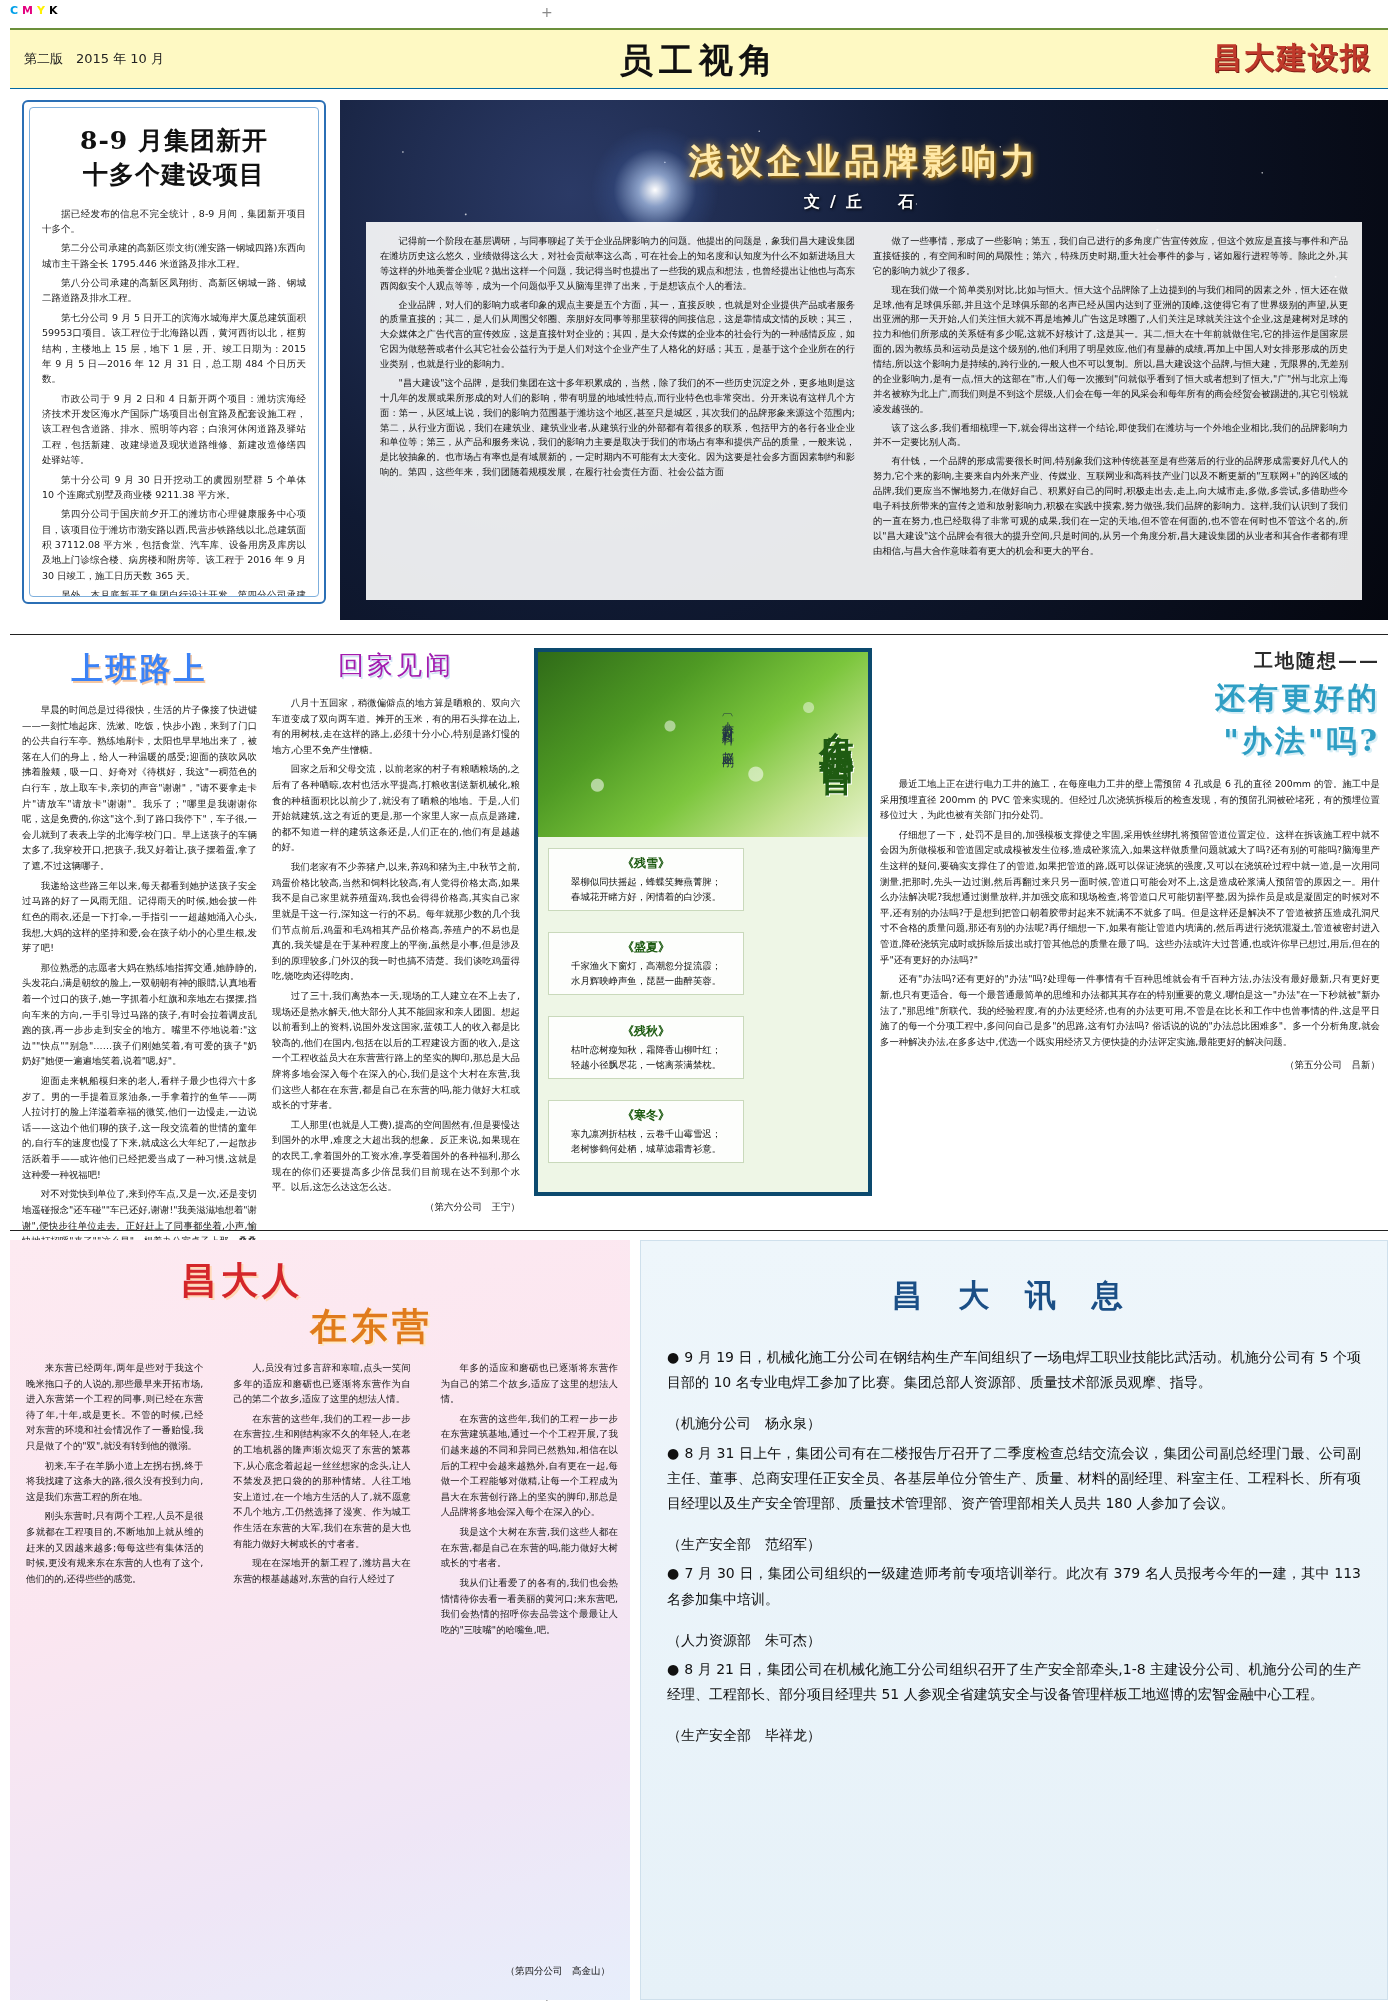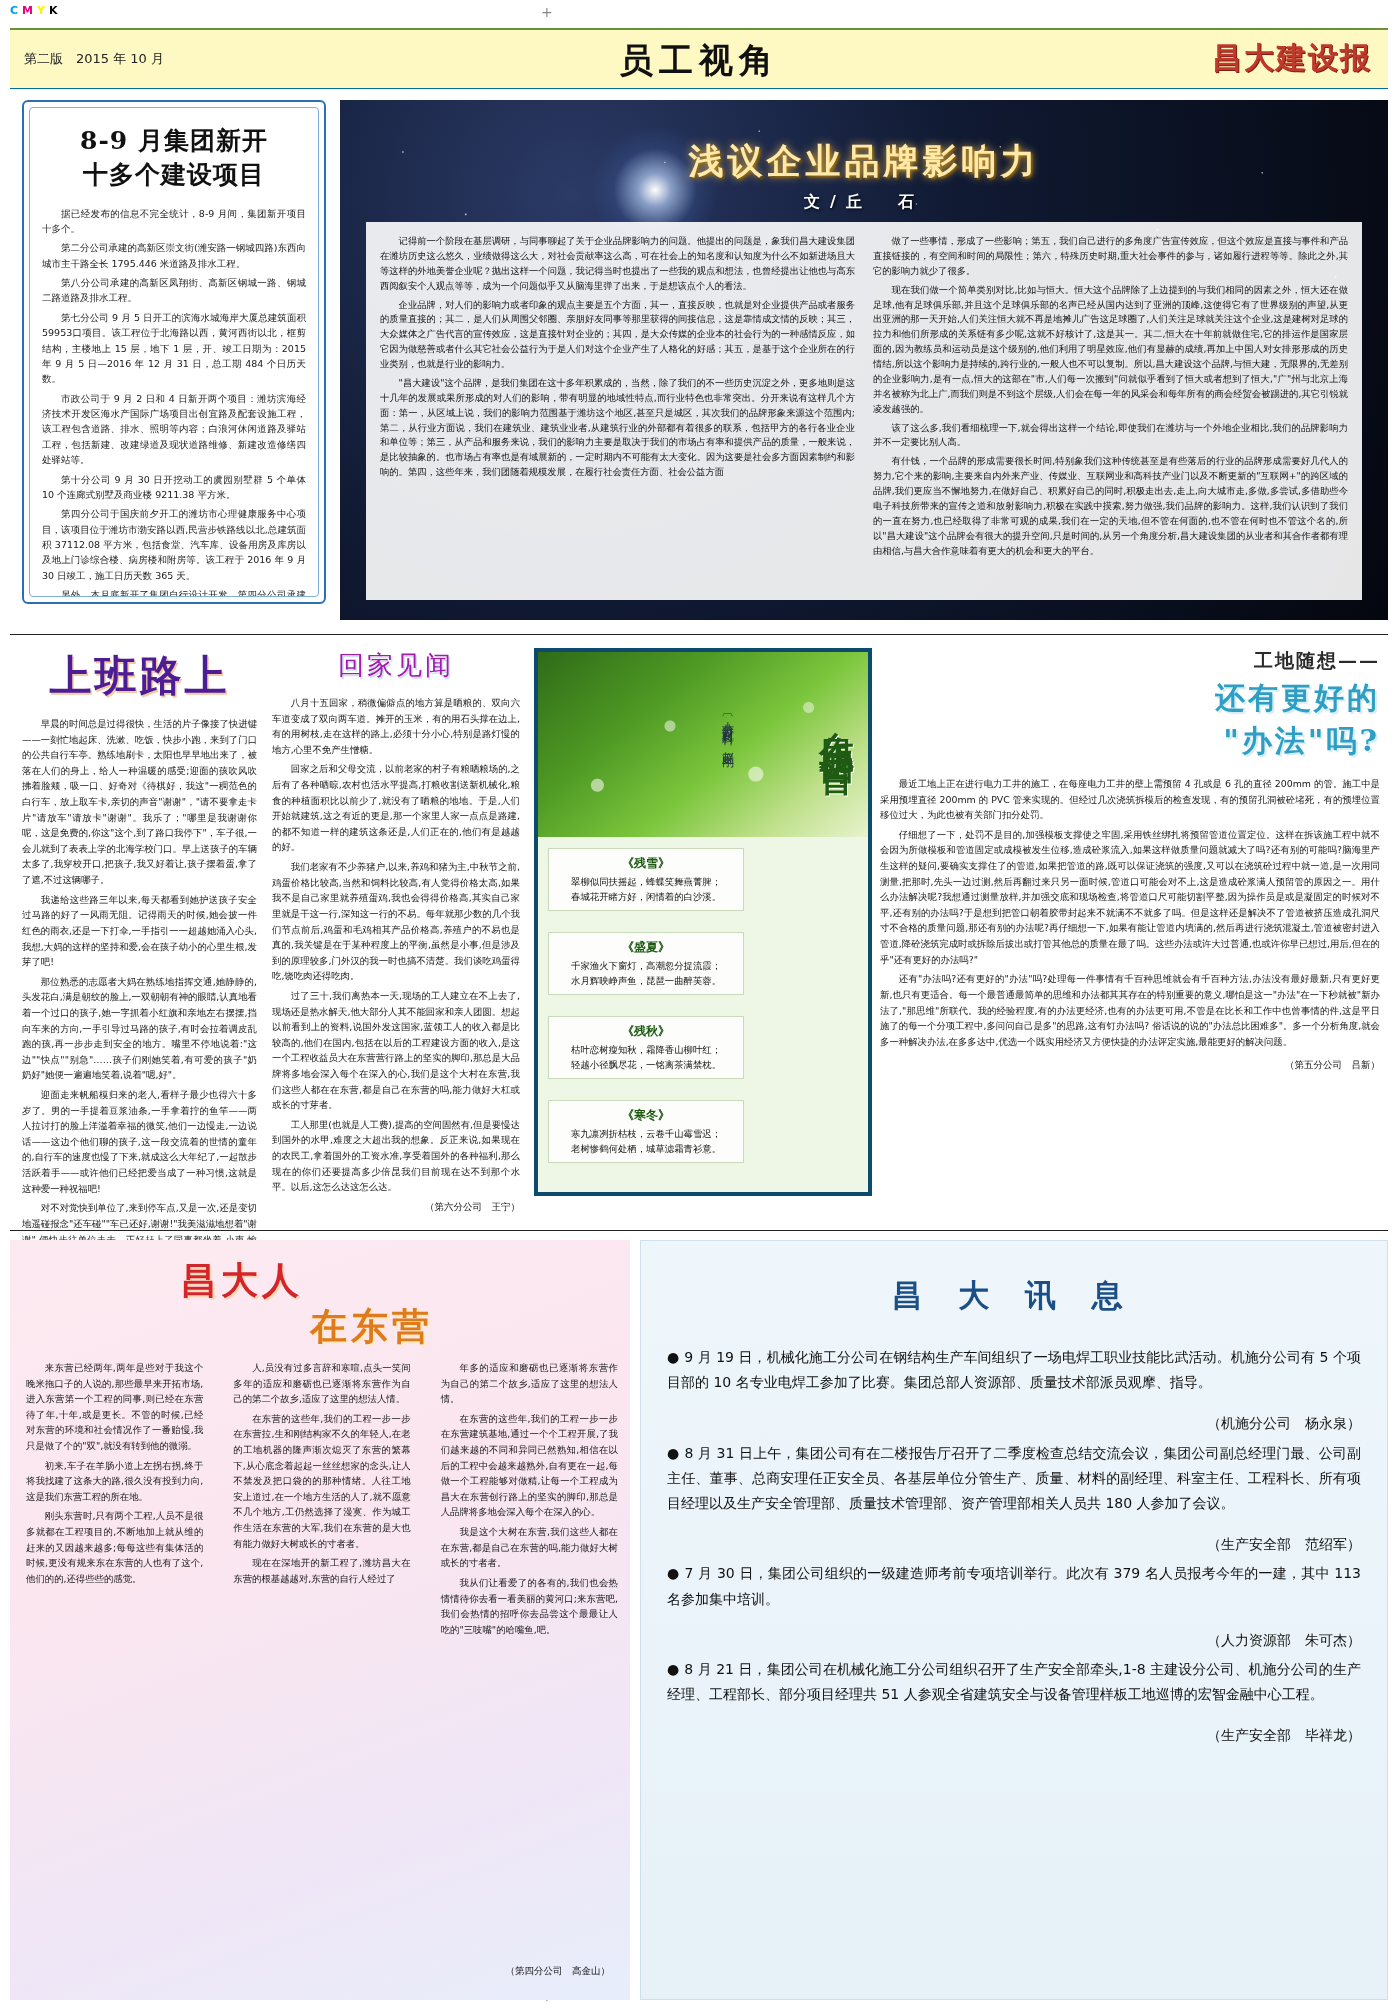--- a/index.html
+++ b/index.html
@@ -104,21 +104,21 @@
     display:flex;gap:18px;
   }
   .hero-cols .col{flex:1;font-size:9.3px;line-height:1.6;color:#111;}
 
   
   .rule{position:absolute;background:#222;height:1px;}
 
   
   .sec-title-red{
     font-family:Liberation Sans, sans-serif;
-    font-size:42px;font-weight:bold;color:#4c1d95;letter-spacing:3px;
+    font-size:31px;font-weight:bold;color:#3b82f6;letter-spacing:3px;
     text-shadow:1.5px 1.5px 0 #f6c7a0;
   }
   .sec-title-blue{
     font-family:"DejaVu Serif","Liberation Serif",serif;
     font-size:26px;font-weight:normal;color:#a21caf;letter-spacing:3px;
     text-shadow:1.5px 1.5px 0 #cfe2f3;
   }
   .col-body{font-size:9.4px;line-height:1.66;color:#151515;}
 
   
@@ -179,21 +179,21 @@
     background:linear-gradient(180deg,#eef6fb 0%,#e6f1f8 100%);
     border:1px solid #cfe0ec;box-sizing:border-box;
   }
   .news-title{
     text-align:center;margin-top:34px;
     font-family:Liberation Serif, serif;
     font-size:31px;font-weight:bold;color:#1b4f86;letter-spacing:14px;
   }
   .news-list{margin:28px 26px 0 26px;font-size:14px;line-height:1.8;color:#111;}
   .news-item{margin-bottom:16px;text-indent:0;}
-  .news-from{text-align:right;margin-top:4px;text-indent:0;}
+  .news-from{margin-top:4px;text-indent:0;}
   .bullet{color:#111;font-weight:bold;}
 </style>
 </head>
 <body>
 
 <div class="page">
 
   <div class="cmyk">
     <span>C</span><span>M</span><span>Y</span><span>K</span>
   </div>

